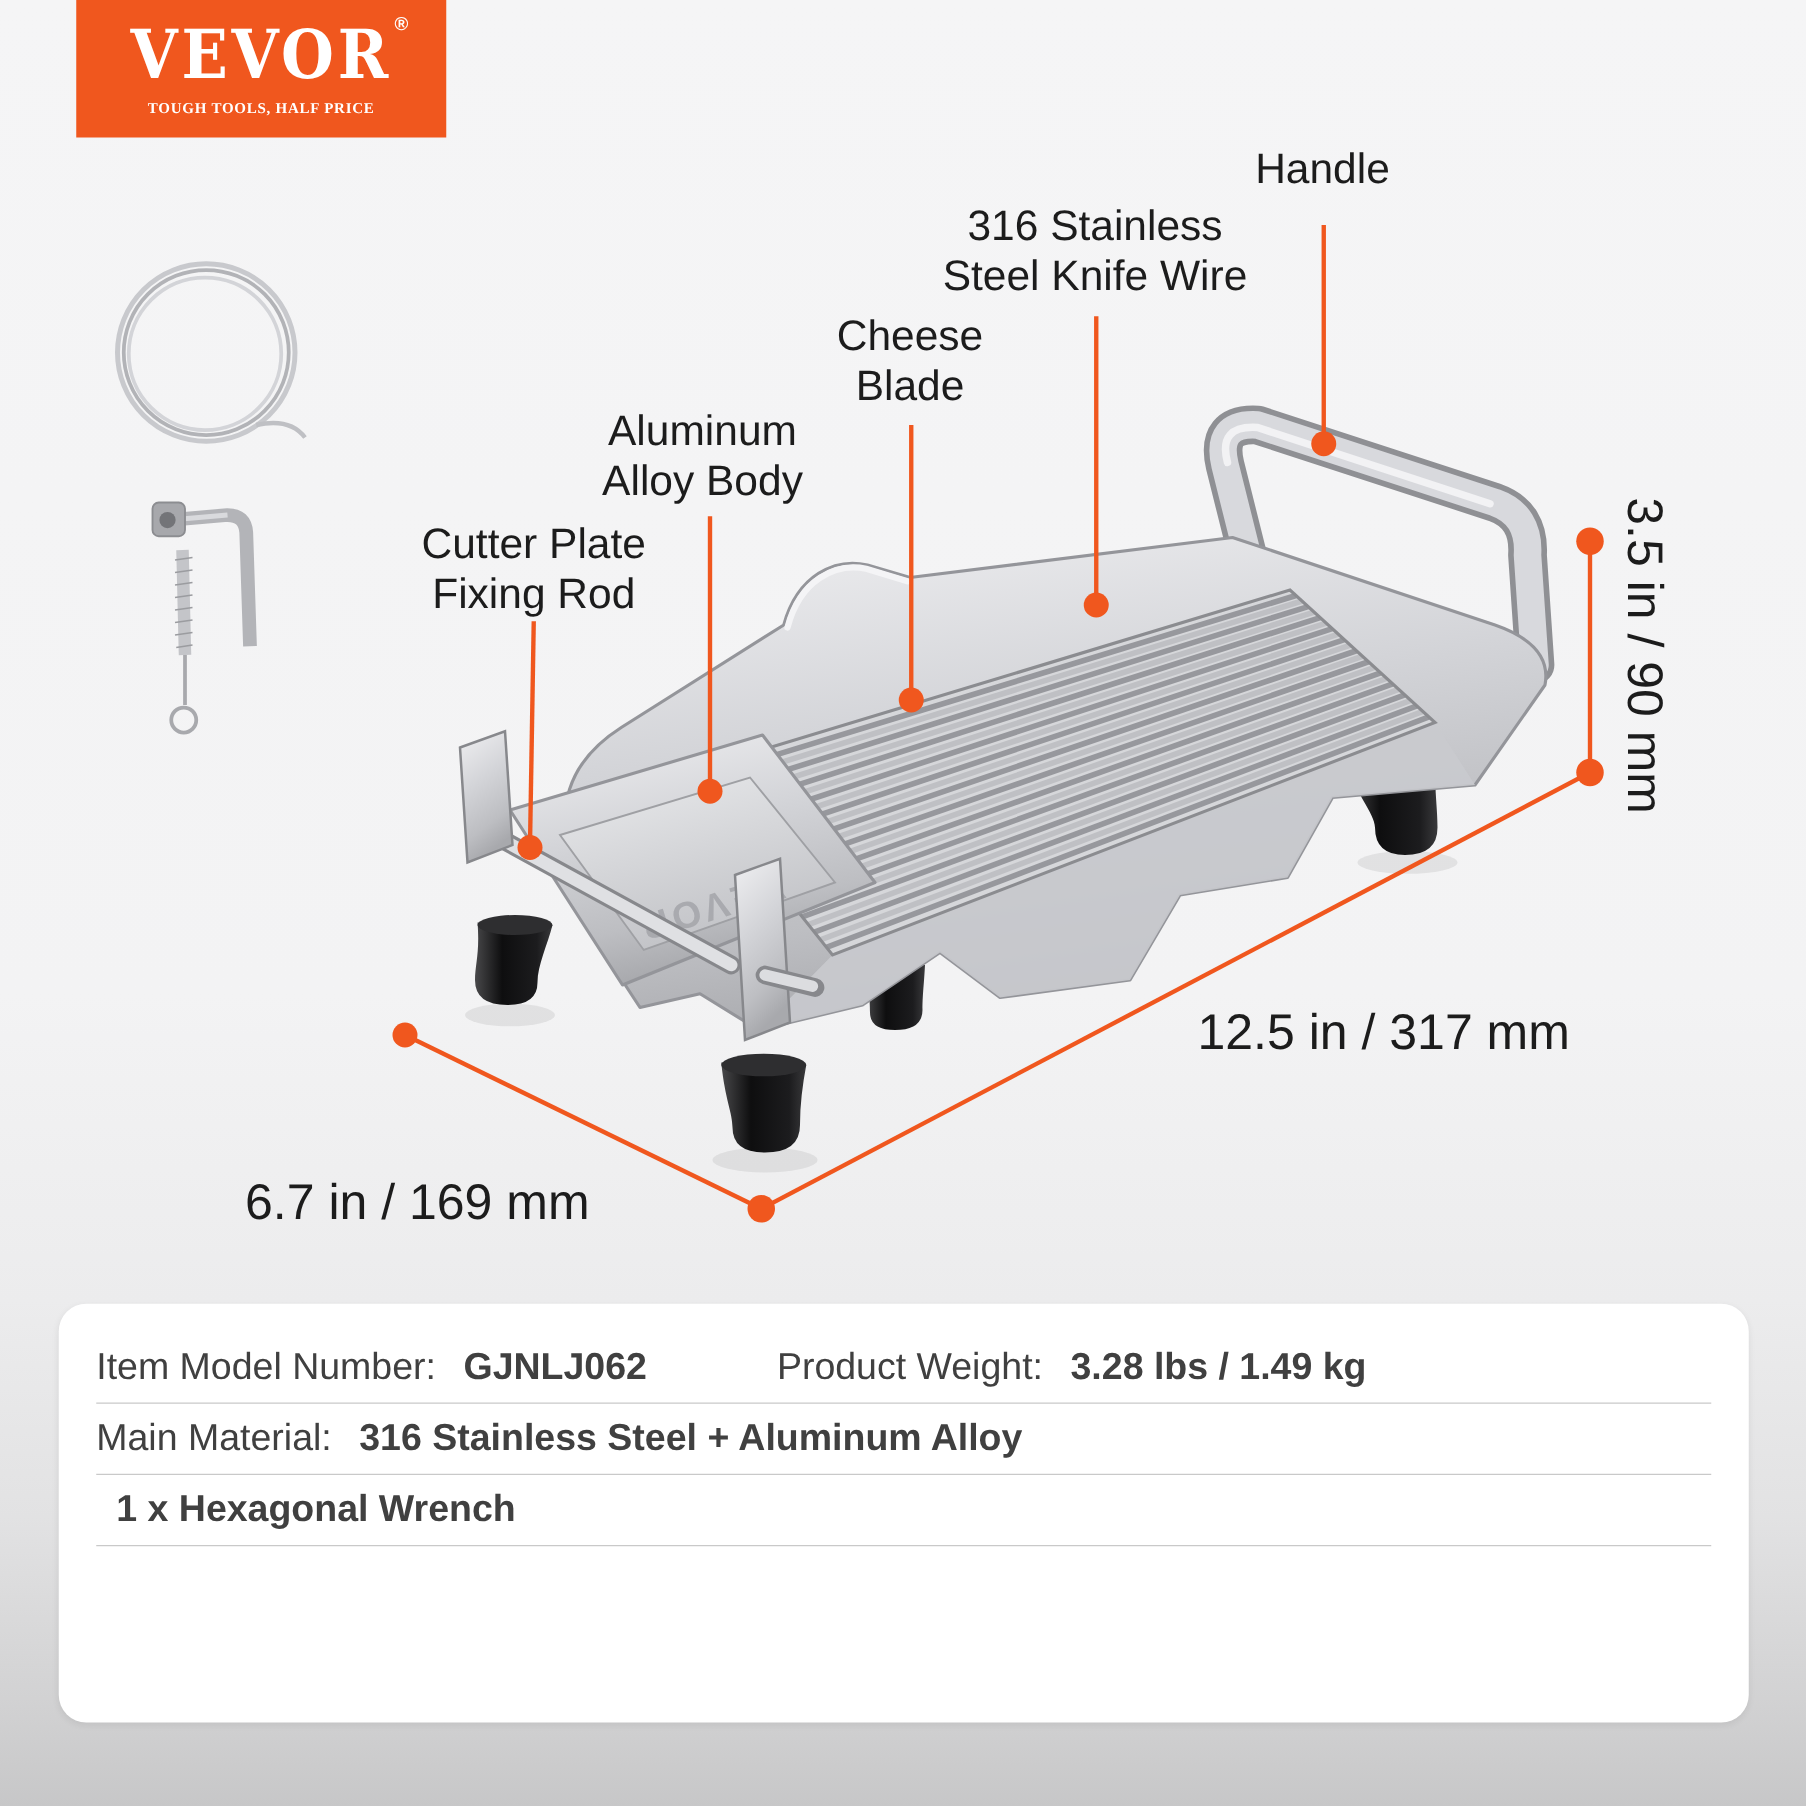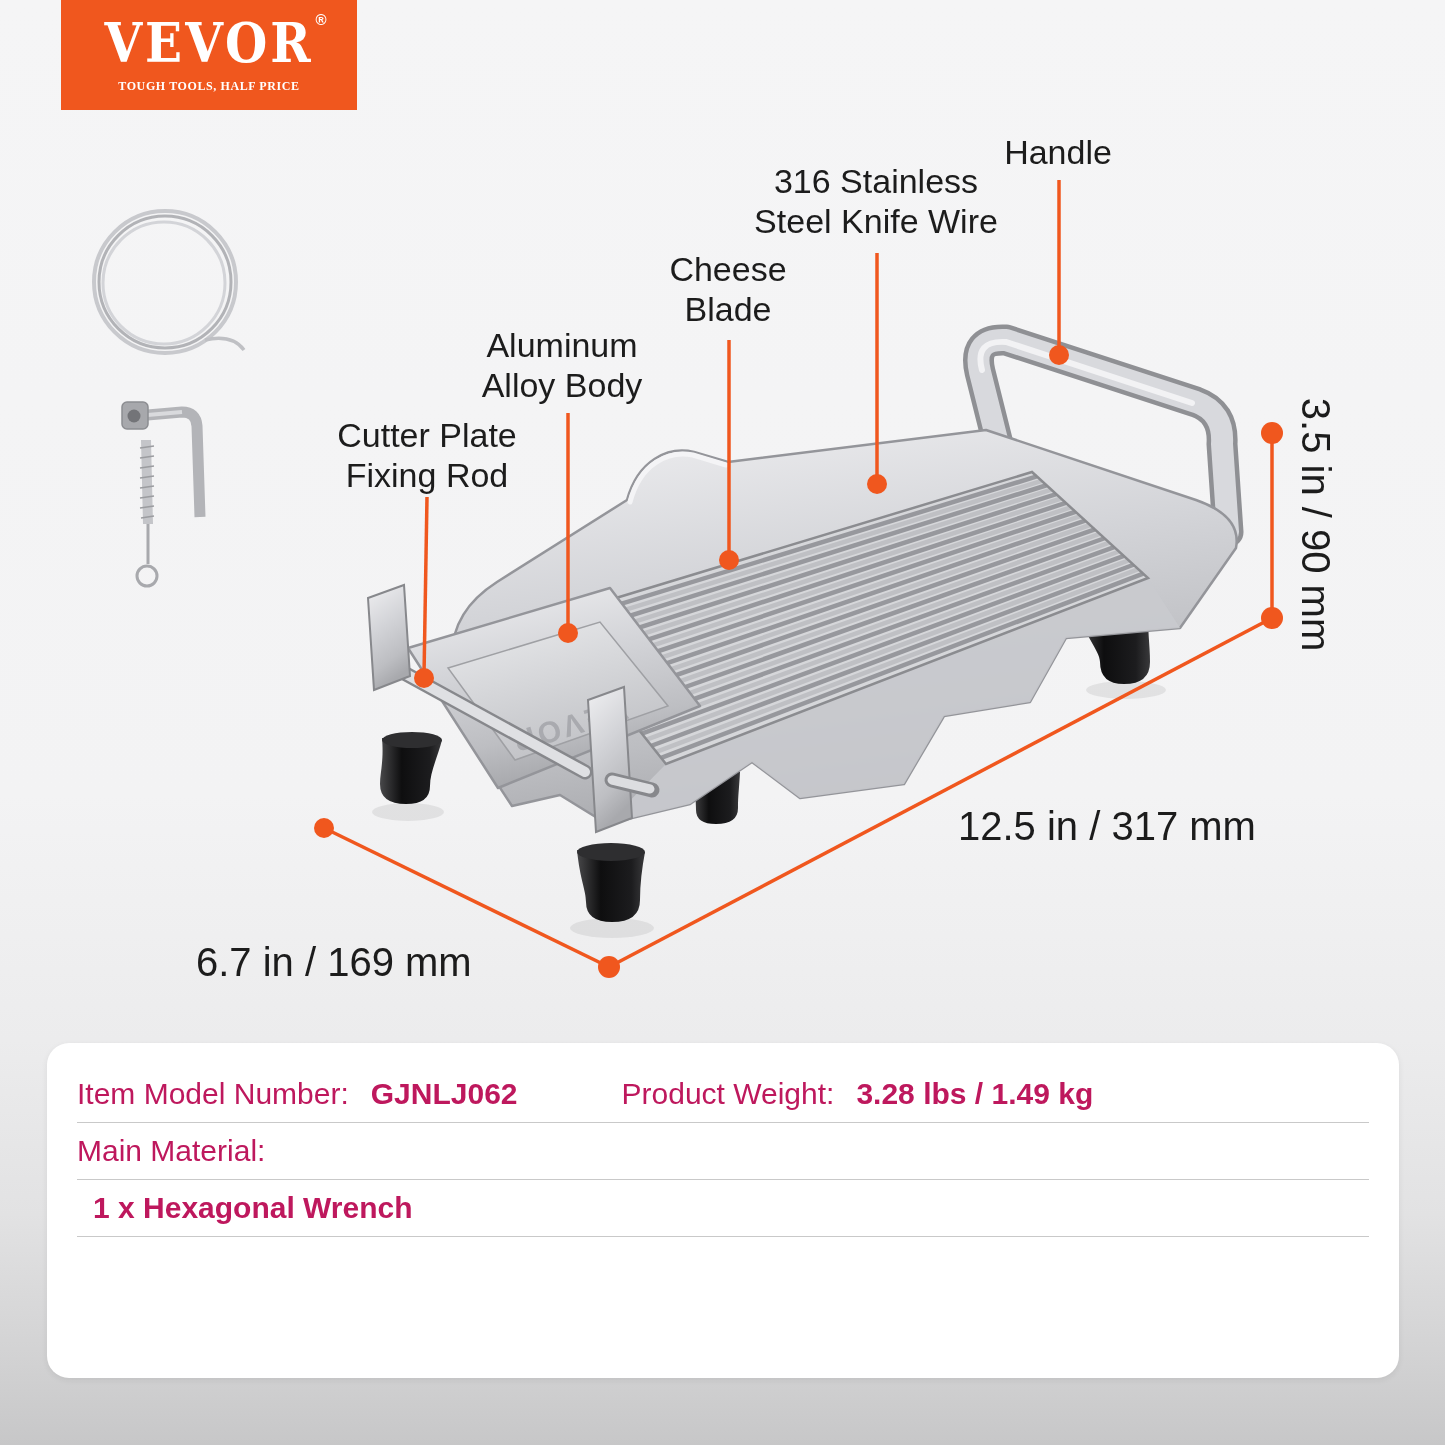--- a/index.html
+++ b/index.html
@@ -21,21 +21,21 @@
   .dim{font-size:40px;color:#1c1c1c;white-space:nowrap;}
   .dim-rot{transform:rotate(90deg);text-align:center;}
   
   svg.scene{position:absolute;left:0;top:0;}
   .oline{stroke:#F0571E;stroke-width:3.5px;fill:none;}
   .odot{fill:#F0571E;stroke:none;}
   
   .panel{left:47px;top:1043px;width:1352px;height:335px;background:#ffffff;border-radius:22px;
          box-shadow:0 2px 6px rgba(0,0,0,.07);padding:23px 30px 0 30px;box-sizing:border-box;}
   .spec-row{height:56px;display:flex;align-items:center;border-bottom:1.5px solid #c9c9c9;
-            font-size:30px;color:#be185d;}
+            font-size:30px;color:#404040;}
   .spec-label{font-weight:normal;}
   .spec-value{font-weight:bold;margin-left:22px;}
   .spec-label2{margin-left:104px;}
 </style>
 </head>
 <body>
 
 <svg class="scene" width="1445" height="1445" viewBox="0 0 1445 1445">
   <defs>
     <linearGradient id="silverGrad" x1="0" y1="0" x2="0.3" y2="1">
@@ -196,21 +196,21 @@
   </g>
 </svg>
 
 <div class="abs logo">
   <div class="logo-word">
     <span>VEVOR</span><span class="logo-reg">®</span>
   </div>
   <div class="logo-tag">TOUGH TOOLS, HALF PRICE</div>
 </div>
 
-<div class="abs callout" style="left:1058px;top:133px;">
+<div class="abs callout" style="left:1058px;top:116px;">
   <div>Handle</div>
 </div>
 <div class="abs callout" style="left:876px;top:162px;">
   <div>316 Stainless</div>
     <div>Steel Knife Wire</div>
 </div>
 <div class="abs callout" style="left:728px;top:250px;">
   <div>Cheese</div>
     <div>Blade</div>
 </div>
@@ -229,17 +229,18 @@
 
 <div class="abs panel">
   <div class="spec-row">
     <span class="spec-label">Item Model Number:</span>
     <span class="spec-value">GJNLJ062</span>
     <span class="spec-label spec-label2">Product Weight:</span>
     <span class="spec-value">3.28 lbs / 1.49 kg</span>
   </div>
   <div class="spec-row">
     <span class="spec-label">Main Material:</span>
+    <span class="spec-value">316 Stainless Steel + Aluminum Alloy</span>
   </div>
   <div class="spec-row">
     <span class="spec-value" style="margin-left:16px;">1 x Hexagonal Wrench</span>
   </div>
 </div>
 
 </body></html>

